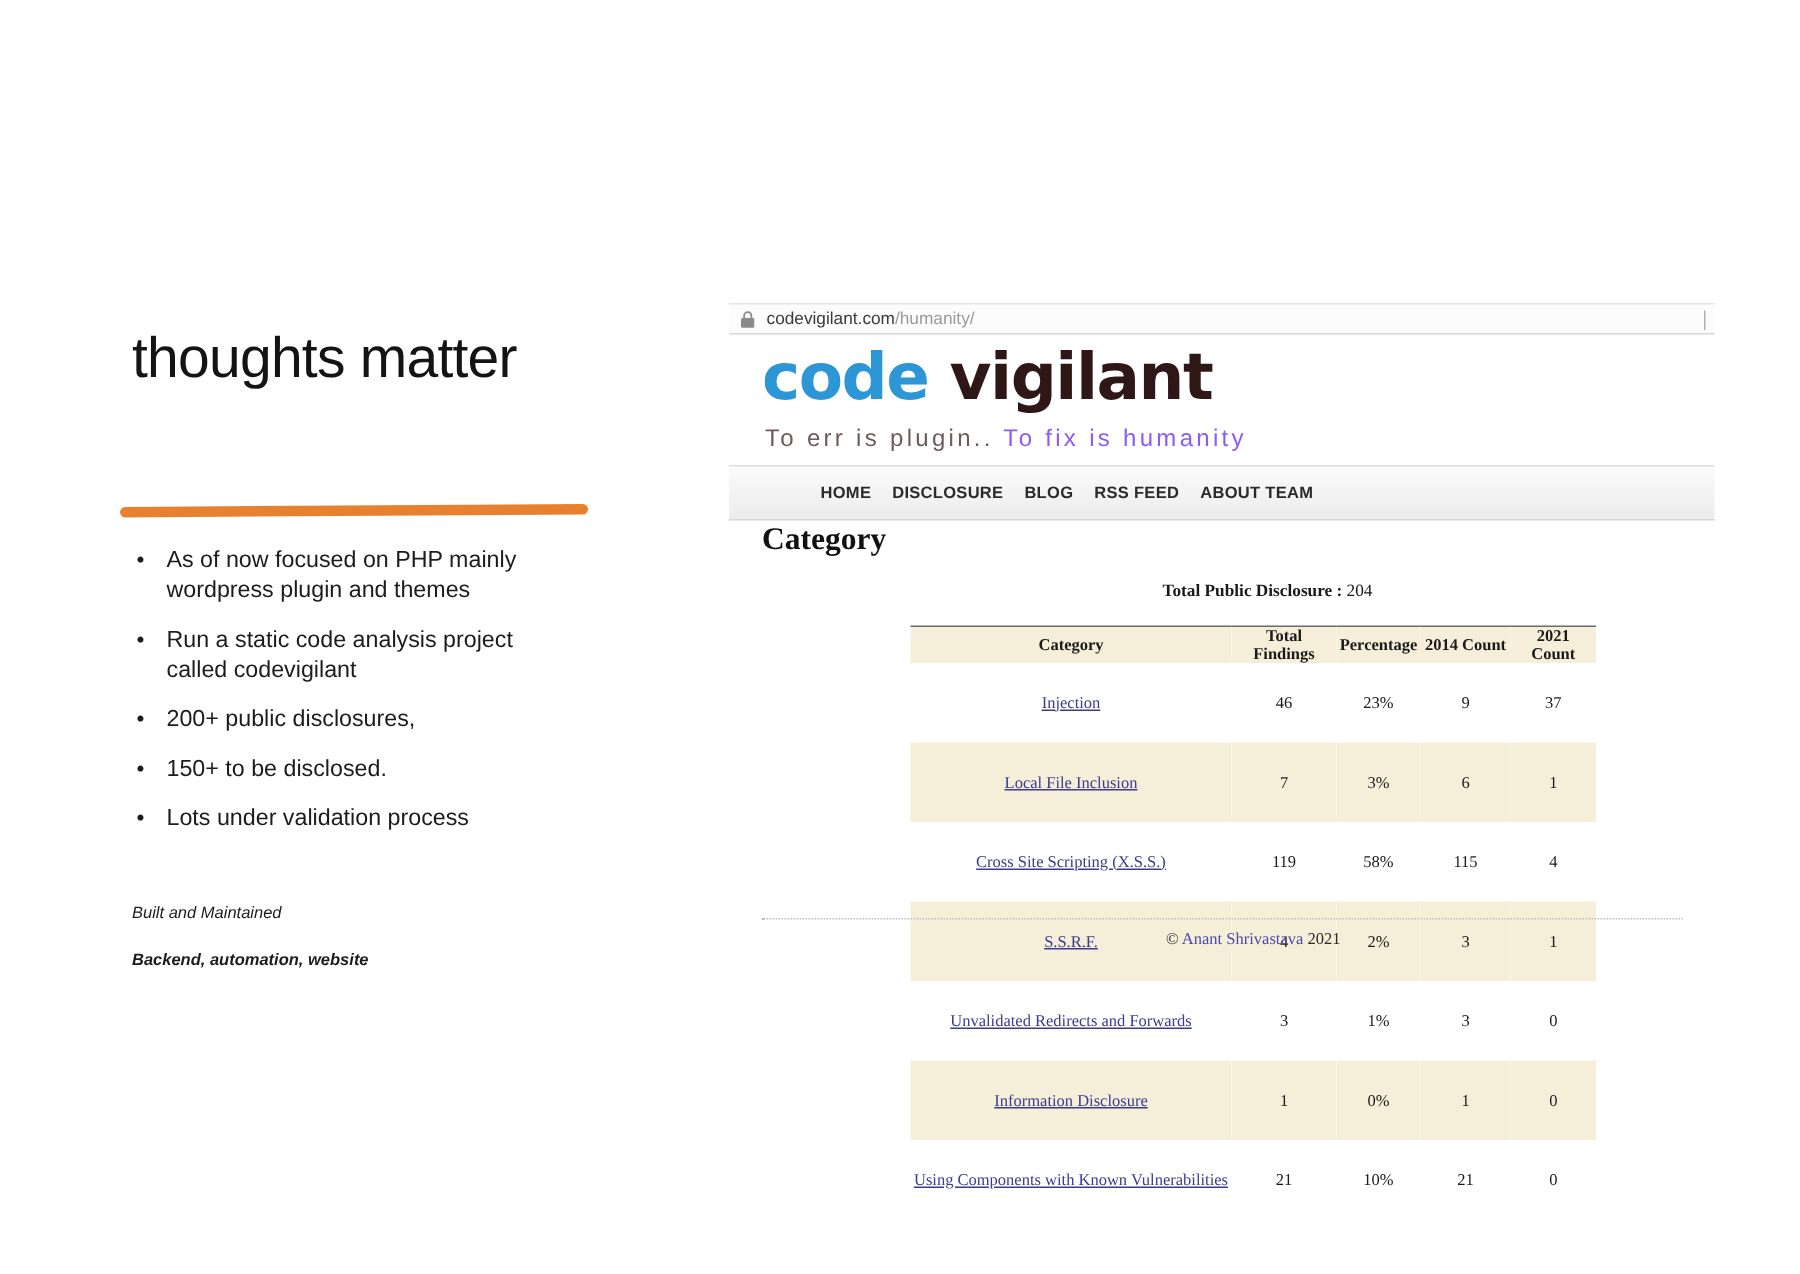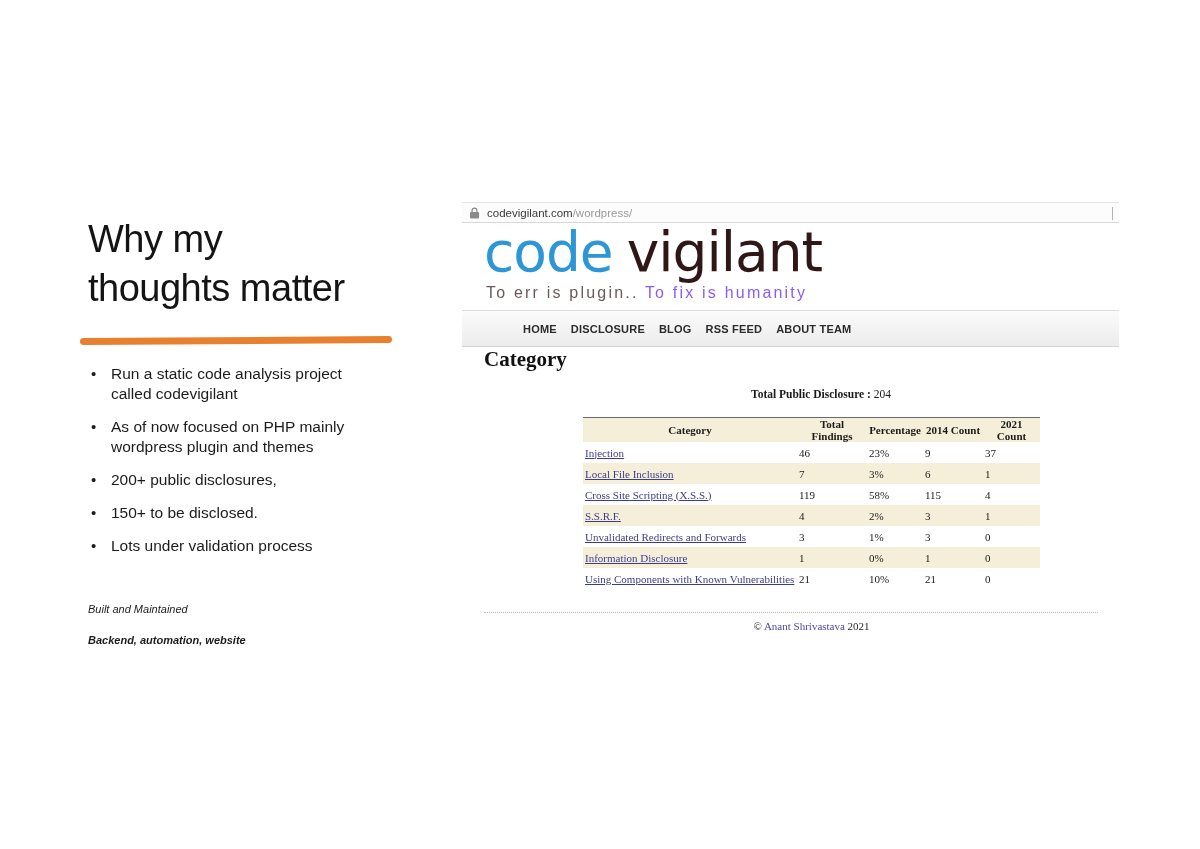--- a/index.html
+++ b/index.html
@@ -22,37 +22,37 @@
     list-style:none;font-size:15.5px;line-height:20px;color:#1c1c1c;
   }
   .bullets li{position:relative;padding-left:23px;margin-bottom:13px;}
   .bullets li::before{content:"•";position:absolute;left:3px;top:0;font-size:15px;color:#1c1c1c;}
   .credits{position:absolute;left:88px;top:600px;font-size:11px;color:#1c1c1c;font-style:italic;}
   .credits .line{margin-bottom:12px;line-height:19px;}
   .credits .bold{font-weight:700;}
 
   
   .browser{
-    position:absolute;left:462px;top:202px;width:657px;height:447px;background:#ffffff;
+    position:absolute;left:486px;top:202px;width:657px;height:447px;background:#ffffff;
   }
   .urlbar{
     position:relative;height:21px;background:#fcfcfc;
     border-top:1px solid #e4e4e4;border-bottom:1px solid #d9d9d9;
     display:flex;align-items:center;padding-left:8px;box-sizing:border-box;
     font-size:11.5px;
   }
   .urlbar .lock{display:inline-flex;margin-right:8px;}
   .urlbar .domain{color:#3a3a3a;}
   .urlbar .path{color:#9a9a9a;}
   .urlbar .caret{position:absolute;right:6px;top:4px;width:1px;height:13px;background:#b0b0b0;}
 
   .logo{
     position:absolute;left:22px;top:27px;white-space:nowrap;
-    font-family:"DejaVu Sans",sans-serif;font-size:55px;line-height:46px;
-    letter-spacing:-1px;font-weight:400;
+    font-family:"DejaVu Sans",sans-serif;font-size:43px;line-height:46px;
+    letter-spacing:-1px;font-weight:700;
   }
   .logo .w1{color:#2D96D6;}
   .logo .w2{color:#301717;margin-left:14px;}
   .tagline{
     position:absolute;left:24px;top:82px;white-space:nowrap;
     font-size:16px;letter-spacing:2.2px;font-weight:400;
   }
   .tagline .t1{color:#6E5A5A;}
   .tagline .t2{color:#8b5cf6;}
 
@@ -78,66 +78,65 @@
 
   table.cat-table{
     position:absolute;left:121px;top:215px;width:457px;
     border-collapse:collapse;font-family:"Liberation Serif",serif;
     font-size:11px;color:#1a1a1a;
   }
   table.cat-table th{
     background:#F5EFDA;font-weight:700;height:22px;text-align:center;
     border-top:1px solid #6b6b6b;padding:0 2px;
   }
-  table.cat-table td{height:21px;padding:0 2px;}
+  table.cat-table td{height:21px;text-align:center;padding:16px 2px;}
   table.cat-table tr.stripe td{background:#F5EFDA;}
   table.cat-table a{color:#3C3C8E;text-decoration:underline;cursor:pointer;}
 
   .dotted-sep{
     position:absolute;left:22px;top:410px;width:614px;height:0;
     border-top:1px dotted #bcbcbc;
   }
   .site-footer{
     position:absolute;left:121px;top:418px;width:457px;text-align:center;
     font-size:11px;color:#2a2a2a;font-family:"Liberation Serif",serif;
   }
   .site-footer .flink{color:#4A4AA8;cursor:pointer;}
 </style>
 </head>
 <body>
 
 <div class="slide-title">
-  <div>Why my</div>
   <div>thoughts matter</div>
 </div>
 <div class="accent-underline"></div>
 
 <ul class="bullets">
+  <li>As of now focused on PHP mainly wordpress plugin and themes</li>
   <li>Run a static code analysis project called codevigilant</li>
-  <li>As of now focused on PHP mainly wordpress plugin and themes</li>
   <li>200+ public disclosures,</li>
   <li>150+ to be disclosed.</li>
   <li>Lots under validation process</li>
 </ul>
 
 <div class="credits">
   <div class="line">Built and Maintained</div>
   <div class="line bold">Backend, automation, website</div>
 </div>
 
 <div class="browser">
 
   <div class="urlbar">
     <span class="lock">
       <svg width="9" height="12" viewBox="0 0 9 12">
           <path fill="#8a8a8a" d="M1.5 5V3.5a3 3 0 0 1 6 0V5H8a1 1 0 0 1 1 1v4.5a1 1 0 0 1-1 1H1a1 1 0 0 1-1-1V6a1 1 0 0 1 1-1h.5zm1.2 0h3.6V3.5a1.8 1.8 0 0 0-3.6 0V5z"></path>
         </svg>
     </span>
     <span class="domain">codevigilant.com</span>
-      <span class="path">/wordpress/</span>
+      <span class="path">/humanity/</span>
     <span class="caret"></span>
   </div>
 
   <div class="logo">
     <span class="w1">code</span><span class="w2">vigilant</span>
   </div>
   <div class="tagline">
     <span class="t1">To err is plugin..</span><span class="t2"> To fix is humanity</span>
   </div>
 

